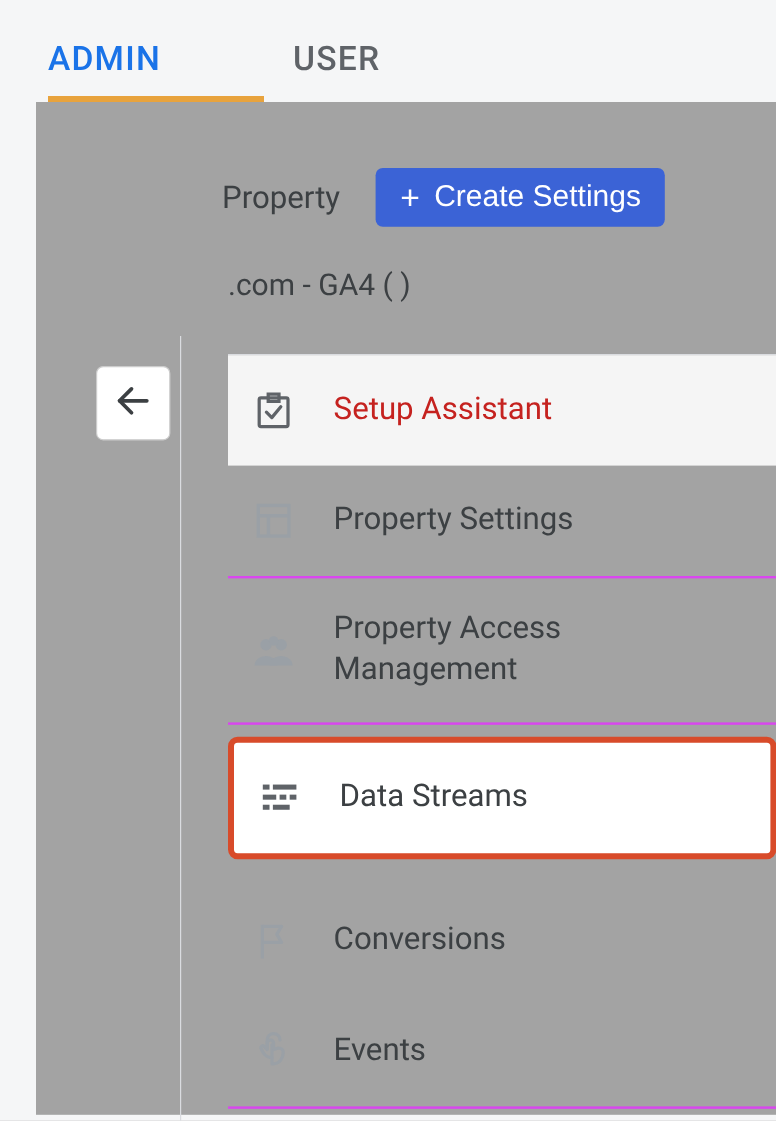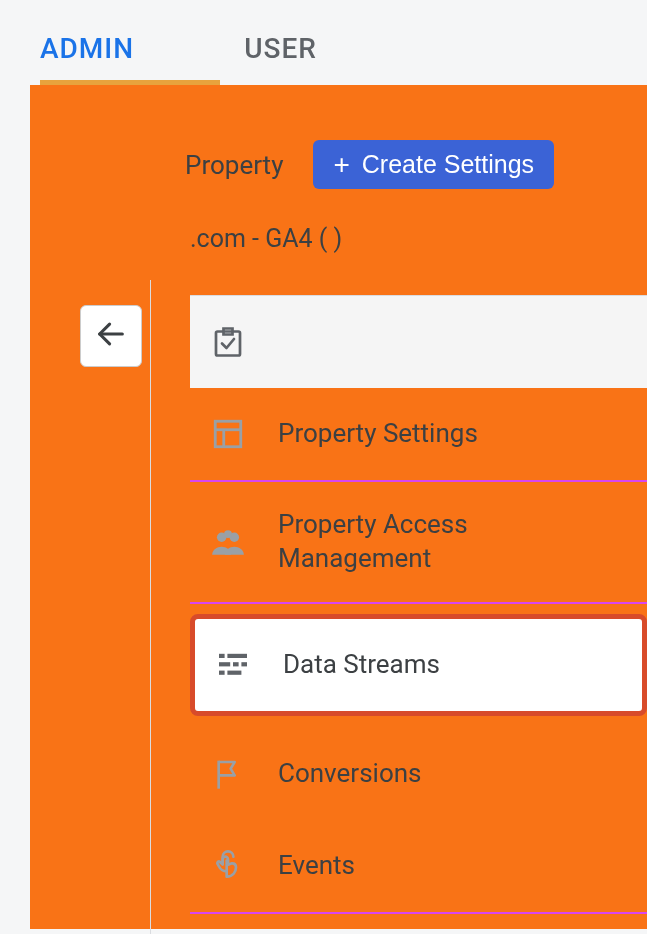--- a/index.html
+++ b/index.html
@@ -30,21 +30,21 @@
   }
   .tab-underline {
     position: absolute;
     bottom: 0;
     left: 40px;
     width: 180px;
     height: 5px;
     background: #e8a33d;
   }
   .content-panel {
-    background: #f97316;
+    background: #a3a3a3;
     margin-left: 30px;
     margin-top: 0;
     height: calc(100% - 90px);
     position: relative;
     padding-top: 55px;
   }
   .back-button {
     position: absolute;
     left: 50px;
     top: 220px;
@@ -114,21 +114,21 @@
     border-bottom: 2px solid #d946ef;
     cursor: pointer;
   }
   .menu-item.selected {
     background: #f5f5f5;
   }
   .menu-item.highlighted {
     border: 5px solid #d84b2a;
     border-radius: 8px;
     margin-top: 10px;
-    margin-bottom: 12px;
+    margin-bottom: 22px;
     background: #fff;
   }
   .menu-icon {
     width: 40px;
     height: 40px;
     flex-shrink: 0;
     display: flex;
     align-items: center;
     justify-content: center;
   }
@@ -176,20 +176,21 @@
   <div class="menu">
 
     <div class="menu-item selected no-border">
       <span class="menu-icon">
         <svg width="36" height="36" viewBox="0 0 24 24" fill="none" stroke="#5f6368" stroke-width="1.8">
             <rect x="4" y="5" width="16" height="16" rx="1"></rect>
             <path d="M9 3h6v4H9z"></path>
             <polyline points="8 13 11 16 16 10" stroke-linecap="round" stroke-linejoin="round"></polyline>
           </svg>
       </span>
+      <span class="menu-label">Setup Assistant</span>
     </div>
 
     <div class="menu-item">
       <span class="menu-icon">
         <svg width="34" height="34" viewBox="0 0 24 24" fill="none" stroke="#9aa0a6" stroke-width="2">
             <rect x="3" y="3" width="18" height="18"></rect>
             <line x1="3" y1="9" x2="21" y2="9"></line>
             <line x1="9" y1="9" x2="9" y2="21"></line>
           </svg>
       </span>

